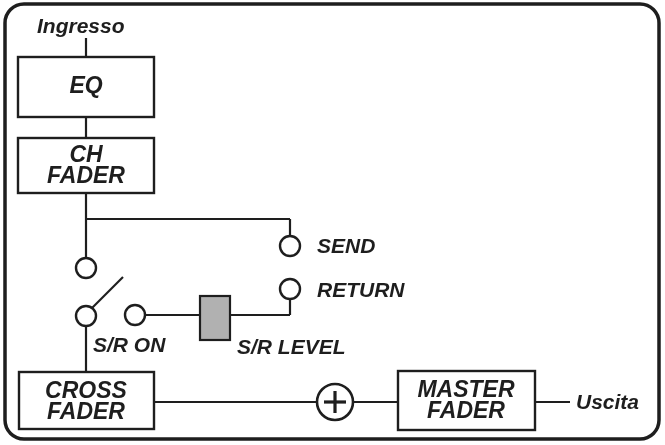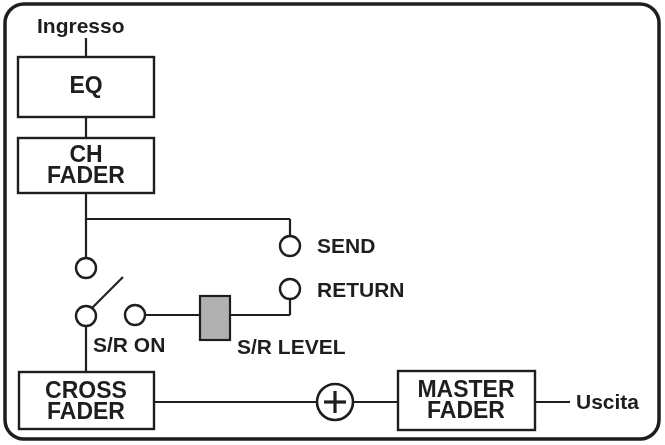--- a/index.html
+++ b/index.html
@@ -2,20 +2,21 @@
 <html><head>
 <meta charset="utf-8">
 <style>
   html, body { margin: 0; padding: 0; background: #ffffff; }
   .stage {
     position: relative;
     width: 665px;
     height: 445px;
     background: #ffffff;
     overflow: hidden;
+    font-style: italic;
   }
   svg { display: block; }
   text {
     font-family: "Liberation Sans", sans-serif;
     font-weight: bold;
     fill: #1e1e1e;
   }
   .box-label  { font-size: 23px; }
   .port-label { font-size: 21px; }
   .io-label   { font-size: 21px; }

